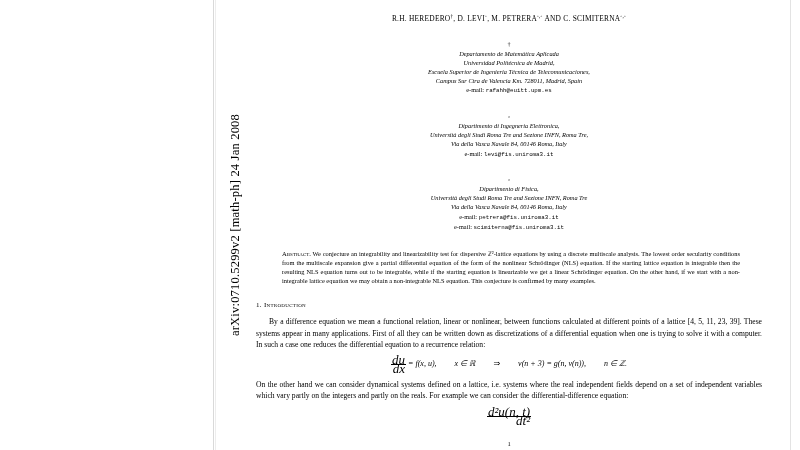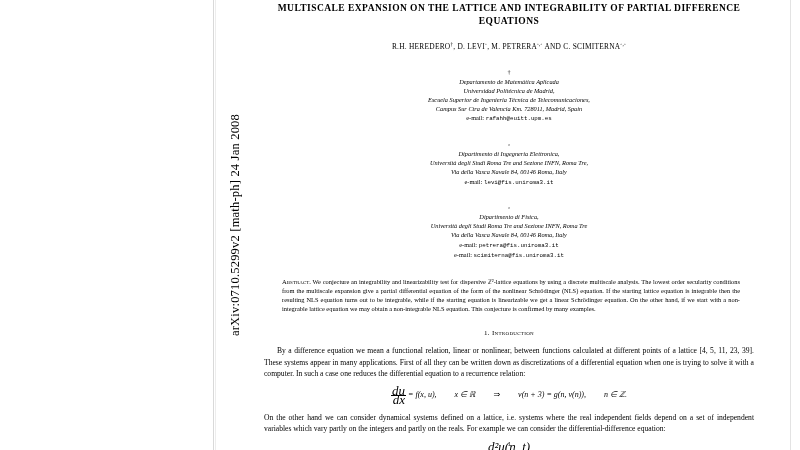--- a/index.html
+++ b/index.html
@@ -103,33 +103,33 @@
     line-height: 9.1px;
     text-align: justify;
   }
   .abstract .lbl {
     font-variant: small-caps;
     font-size: 6.6px;
   }
 
   .section-head {
     margin-top: 16px;
-    text-align: center;
+    text-align: left;
     font-size: 7px;
     font-variant: small-caps;
     letter-spacing: 0.3px;
   }
 
   .body-text {
     margin-top: 7px;
     font-size: 7.6px;
     line-height: 11.3px;
     text-align: justify;
   }
-  .body-text p { margin: 8px; }
+  .body-text p { margin: 0; }
   .body-text p.indent { text-indent: 13px; }
 
   .eq {
     text-align: center;
     font-family: "Liberation Serif", serif;
     font-size: 8px;
     margin-top: 6px;
     margin-bottom: 6px;
     font-style: italic;
   }
@@ -161,21 +161,20 @@
 <div id="page">
 
   <div class="edge-line l1"></div>
   <div class="edge-line l2"></div>
   <div class="edge-right"></div>
 
   <div class="arxiv-stamp">arXiv:0710.5299v2  [math-ph]  24 Jan 2008</div>
 
   <div class="content">
 
-    <div class="title">Multiscale expansion on the lattice and integrability of partial difference equations</div>
 
     <div class="authors">
       R.H. HEREDERO<sup>†</sup>, D. LEVI<sup>◦</sup>, M. PETRERA<sup>◦,◦</sup> AND C. SCIMITERNA<sup>◦,◦</sup>
     </div>
 
     <div class="affil">
       <div class="dag">†</div>
       <div>Departamento de Matemática Aplicada</div>
       <div>Universidad Politécnica de Madrid,</div>
       <div>Escuela Superior de Ingeniería Técnica de Telecomunicaciones,</div>

